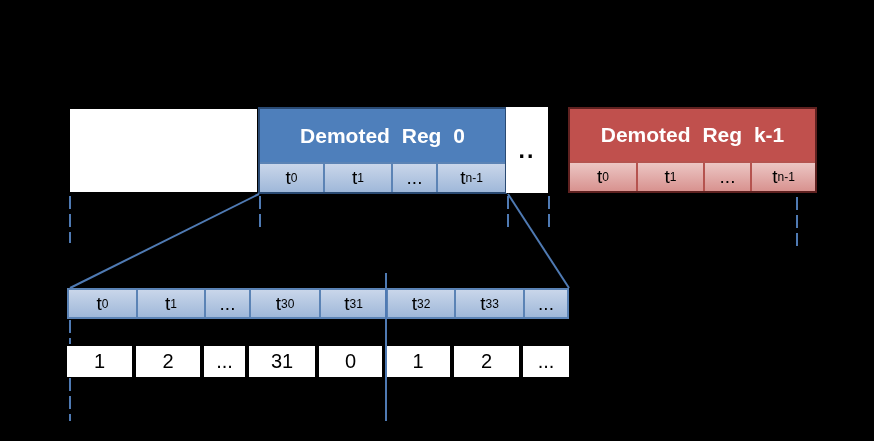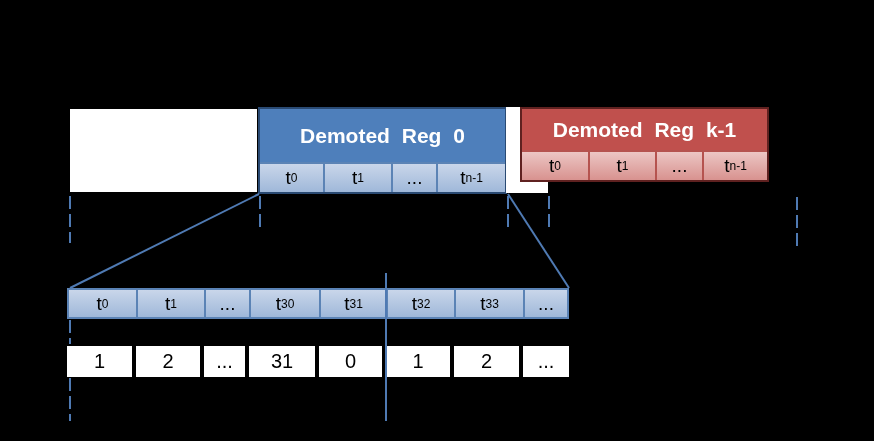--- a/index.html
+++ b/index.html
@@ -11,21 +11,21 @@
   }
   html,body{margin:0;padding:0;background:#222;}
   .stage{position:relative;width:874px;height:441px;background:var(--background);
     overflow:hidden;font-family:"Liberation Sans",sans-serif;}
   .abs{position:absolute;box-sizing:border-box;}
   .white-box{background:var(--box-white);}
   
   .reg-block{display:flex;flex-direction:column;z-index:2;justify-content:center;}
   .blue-block{left:258px;top:107px;width:249px;height:87px;
     border:2px solid var(--blue-border);background:var(--blue-header);}
-  .red-block{left:520px;top:107px;width:249px;height:75px;
+  .red-block{left:568px;top:107px;width:249px;height:86px;
     border:2px solid var(--red-border);background:var(--red-header);}
   .blk-header{flex:1;display:flex;align-items:center;justify-content:center;
     color:var(--text-light);font-size:21px;font-weight:bold;word-spacing:6px;}
   .slot-row{display:grid;height:30px;}
   .blue-block .slot-row{grid-template-columns:65px 68px 45px 1fr;}
   .red-block .slot-row{grid-template-columns:68px 67px 47px 1fr;}
   .slot{display:flex;align-items:center;justify-content:center;
     font-size:19px;color:var(--text-dark);}
   .blue-slot{background:linear-gradient(var(--blue-cell-top),var(--blue-cell-bottom));
     border-right:2px solid var(--blue-cell-border);border-top:2px solid var(--blue-cell-border);}

